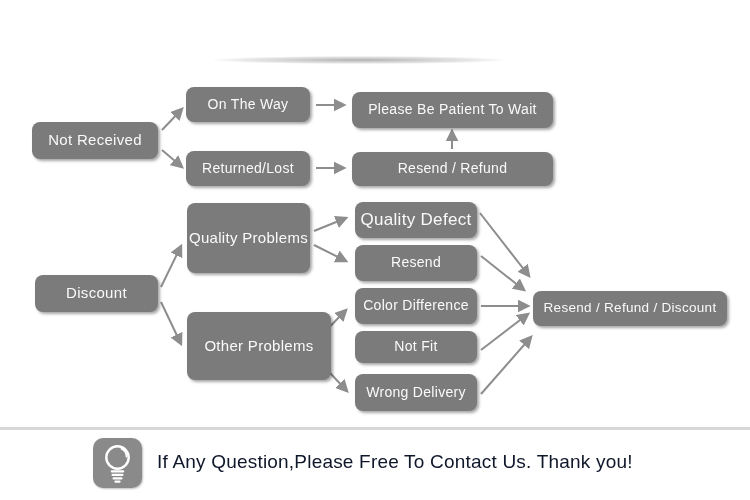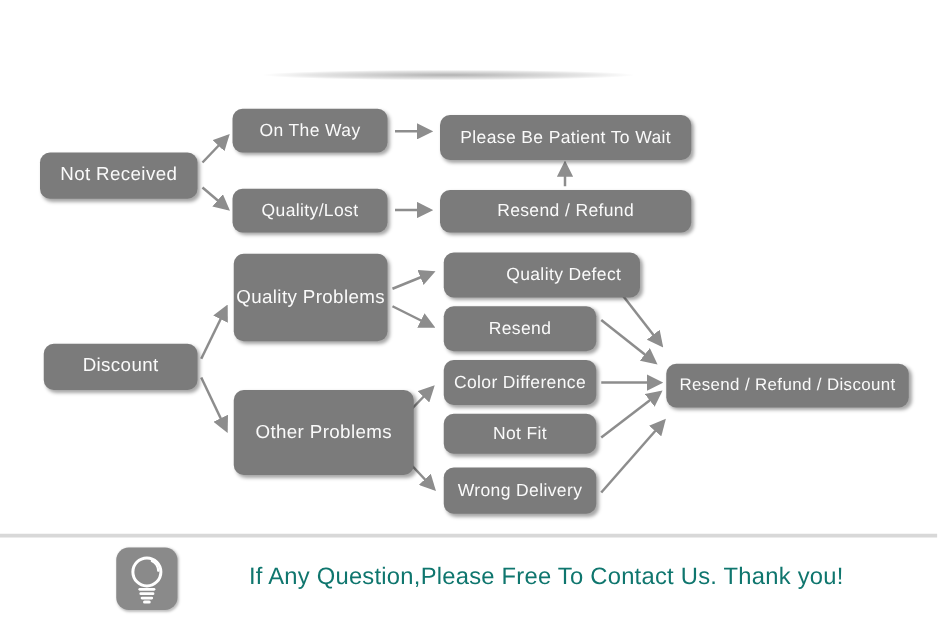--- a/index.html
+++ b/index.html
@@ -22,21 +22,21 @@
     border-radius:8px;box-shadow:2px 2px 3px rgba(0,0,0,0.35);
     line-height:1.1;letter-spacing:0.3px;
   }
   #footer-divider{position:absolute;left:0;top:427px;width:750px;height:3px;background:var(--divider,#d8d8d8);}
   #bulb-badge{
     position:absolute;left:93px;top:438px;width:49px;height:50px;border-radius:10px;
     background:#8a8a8a;box-shadow:1px 1px 2px rgba(0,0,0,0.25);
   }
   #footer-text{
     position:absolute;left:157px;top:451px;width:560px;
-    font-size:19px;color:#0f766e;letter-spacing:0.2px;text-align:center;
+    font-size:19px;color:#0f172a;letter-spacing:0.2px;
   }
 </style>
 </head>
 <body>
 
 <div id="page">
 
   <div id="title-underline"></div>
 
   <svg id="edge-layer" width="750" height="500" viewBox="0 0 750 500">
@@ -61,27 +61,27 @@
         <line x1="481" y1="256" x2="524" y2="290" stroke="#8d8d8d" stroke-width="2" marker-end="url(#arrowhead)"></line>
         <line x1="481" y1="306" x2="528" y2="306" stroke="#8d8d8d" stroke-width="2" marker-end="url(#arrowhead)"></line>
         <line x1="481" y1="350" x2="528" y2="314" stroke="#8d8d8d" stroke-width="2" marker-end="url(#arrowhead)"></line>
         <line x1="481" y1="394" x2="531" y2="337" stroke="#8d8d8d" stroke-width="2" marker-end="url(#arrowhead)"></line>
       </g>
   </svg>
 
   <div id="node-layer">
       <div class="node" style="left: 32px; top: 122px; width: 126px; height: 37px; font-size: 15px;">Not Received</div>
       <div class="node" style="left: 186px; top: 87px; width: 124px; height: 35px; font-size: 14px;">On The Way</div>
-      <div class="node" style="left: 186px; top: 151px; width: 124px; height: 35px; font-size: 14px;">Quality/Lost</div>
+      <div class="node" style="left: 186px; top: 151px; width: 124px; height: 35px; font-size: 14px;">Returned/Lost</div>
       <div class="node" style="left: 352px; top: 92px; width: 201px; height: 36px; font-size: 14px;">Please Be Patient To Wait</div>
       <div class="node" style="left: 352px; top: 152px; width: 201px; height: 34px; font-size: 14px;">Resend / Refund</div>
       <div class="node" style="left: 35px; top: 275px; width: 123px; height: 37px; font-size: 15px;">Discount</div>
       <div class="node" style="left: 187px; top: 203px; width: 123px; height: 70px; font-size: 15px;">Quality Problems</div>
       <div class="node" style="left: 187px; top: 312px; width: 144px; height: 68px; font-size: 15px;">Other Problems</div>
-      <div class="node" style="left: 355px; top: 202px; width: 122px; height: 36px; font-size: 14px; padding-left: 35px;">Quality Defect</div>
+      <div class="node" style="left: 355px; top: 202px; width: 122px; height: 36px; font-size: 17px;">Quality Defect</div>
       <div class="node" style="left: 355px; top: 245px; width: 122px; height: 36px; font-size: 14px;">Resend</div>
       <div class="node" style="left: 355px; top: 288px; width: 122px; height: 36px; font-size: 14px;">Color Difference</div>
       <div class="node" style="left: 355px; top: 331px; width: 122px; height: 32px; font-size: 14px;">Not Fit</div>
       <div class="node" style="left: 355px; top: 374px; width: 122px; height: 37px; font-size: 14px;">Wrong Delivery</div>
       <div class="node" style="left: 533px; top: 291px; width: 194px; height: 35px; font-size: 13.5px;">Resend / Refund / Discount</div>
     </div>
 
   <div id="footer">
     <div id="footer-divider"></div>
     <div id="bulb-badge" style="background: rgb(138, 138, 138);">

